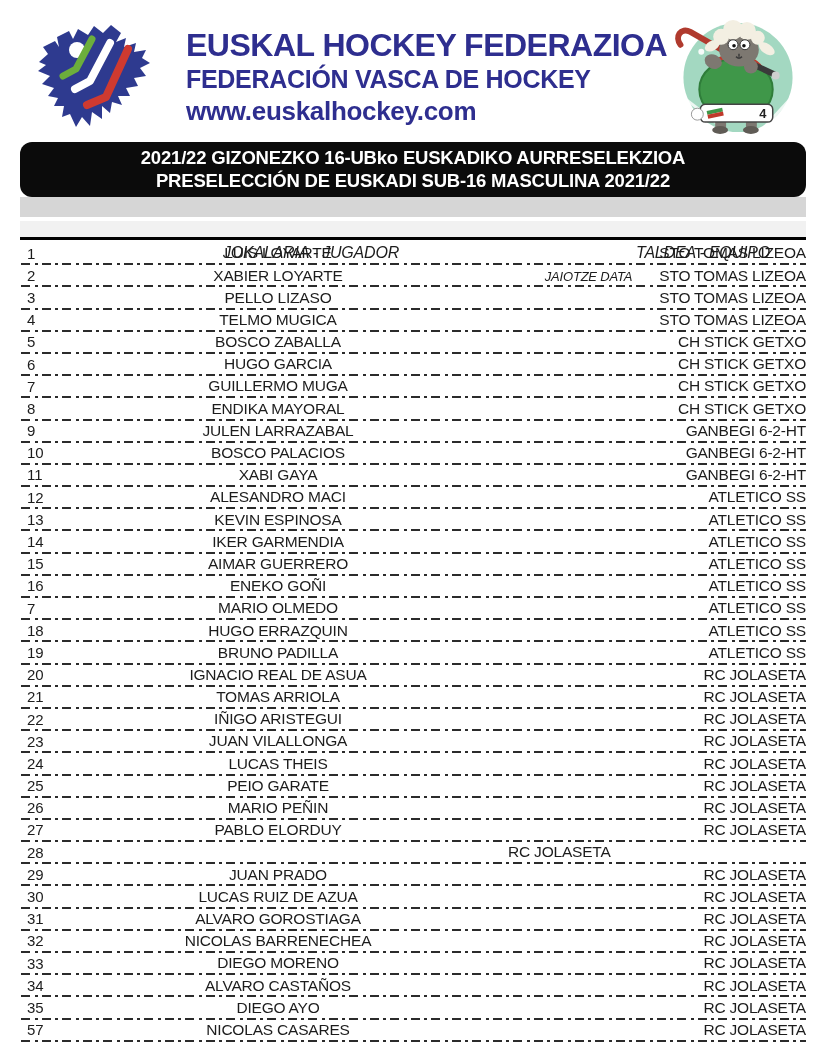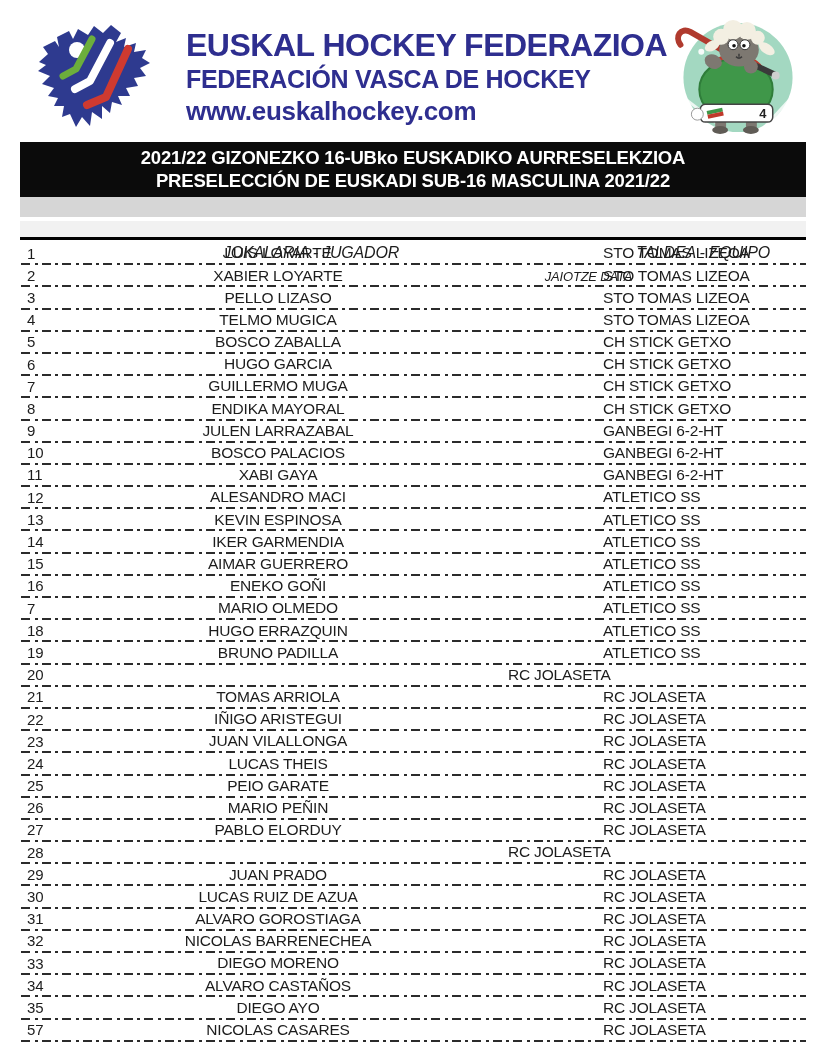--- a/index.html
+++ b/index.html
@@ -21,20 +21,21 @@
   .org-subtitle { font-size:25px; font-weight:bold; letter-spacing:-0.3px; line-height:31px; white-space:nowrap; }
   .org-website  { font-size:26px; font-weight:bold; letter-spacing:-0.3px; line-height:33px; white-space:nowrap; }
   .mascot-logo { position:absolute; left:663px; top:2px; width:150px; height:124px; }
 
   
   .banner {
     position:absolute; left:20px; top:142px; width:786px; height:55px;
     background:#0b0b0b; color:#ffffff;
     display:flex; flex-direction:column; align-items:center; justify-content:center;
     gap:1px;
+    border-radius:12px;
   }
   .banner-line { font-size:18.5px; font-weight:bold; letter-spacing:-0.2px; white-space:nowrap; }
 
   .gray-strip { position:absolute; left:20px; top:197px; width:786px; height:20px; background:#d6d6d6; }
 
   
   .grid-cols { display:grid; grid-template-columns:28px 460px 95px 1fr; align-items:center; }
 
   .col-header {
     position:absolute; left:20px; top:221px; width:786px; height:19px;
@@ -56,21 +57,21 @@
     content:""; position:absolute; left:1px; right:0; bottom:-1px; height:2px;
     background:repeating-linear-gradient(90deg,
       #2b2b2b 0px, #2b2b2b 9px,
       transparent 9px, transparent 13.5px,
       #2b2b2b 13.5px, #2b2b2b 16.5px,
       transparent 16.5px, transparent 20.5px);
   }
   .cell-num    { font-size:15px; padding-left:7px; line-height:1; }
   .cell-player { font-size:15.5px; text-align:center; letter-spacing:-0.2px; line-height:1; white-space:nowrap; }
   .cell-birth  { font-size:15px; text-align:center; line-height:1; }
-  .cell-team   { font-size:15.5px; text-align:left; letter-spacing:-0.2px; line-height:1; white-space:nowrap; }
+  .cell-team   { font-size:15.5px; text-align:right; letter-spacing:-0.2px; line-height:1; white-space:nowrap; }
 </style>
 </head>
 <body>
 
 <div class="page">
 
   <div class="letterhead">
 
     <svg class="org-logo" viewBox="0 0 150 120" aria-hidden="true">
       <path fill="#2e3a8f" d="M14,48 L23,40 L18,33 L30,27 L34,33 L32,23 L44,17 L48,25 L53,15 L63,21 L69,12 L78,19 L86,11 L96,19 L91,28 L101,24 L99,33 L111,29 L109,38 L121,36 L117,44 L125,49 L115,54 L121,62 L109,64 L113,72 L101,74 L105,82 L93,82 L97,91 L87,88 L85,99 L77,92 L77,105 L67,98 L65,112 L57,103 L51,113 L45,100 L37,103 L39,92 L29,92 L33,84 L23,82 L29,74 L17,70 L25,62 L13,57 L21,51 Z"></path>
@@ -279,20 +280,21 @@
 
     <div class="row grid-cols">
       <div class="cell-num">19</div>
       <div class="cell-player">BRUNO PADILLA</div>
       <div class="cell-birth"></div>
       <div class="cell-team">ATLETICO SS</div>
     </div>
 
     <div class="row grid-cols">
       <div class="cell-num">20</div>
+      <div class="cell-player">IGNACIO REAL DE ASUA</div>
       <div class="cell-birth"></div>
       <div class="cell-team">RC JOLASETA</div>
     </div>
 
     <div class="row grid-cols">
       <div class="cell-num">21</div>
       <div class="cell-player">TOMAS ARRIOLA</div>
       <div class="cell-birth"></div>
       <div class="cell-team">RC JOLASETA</div>
     </div>

